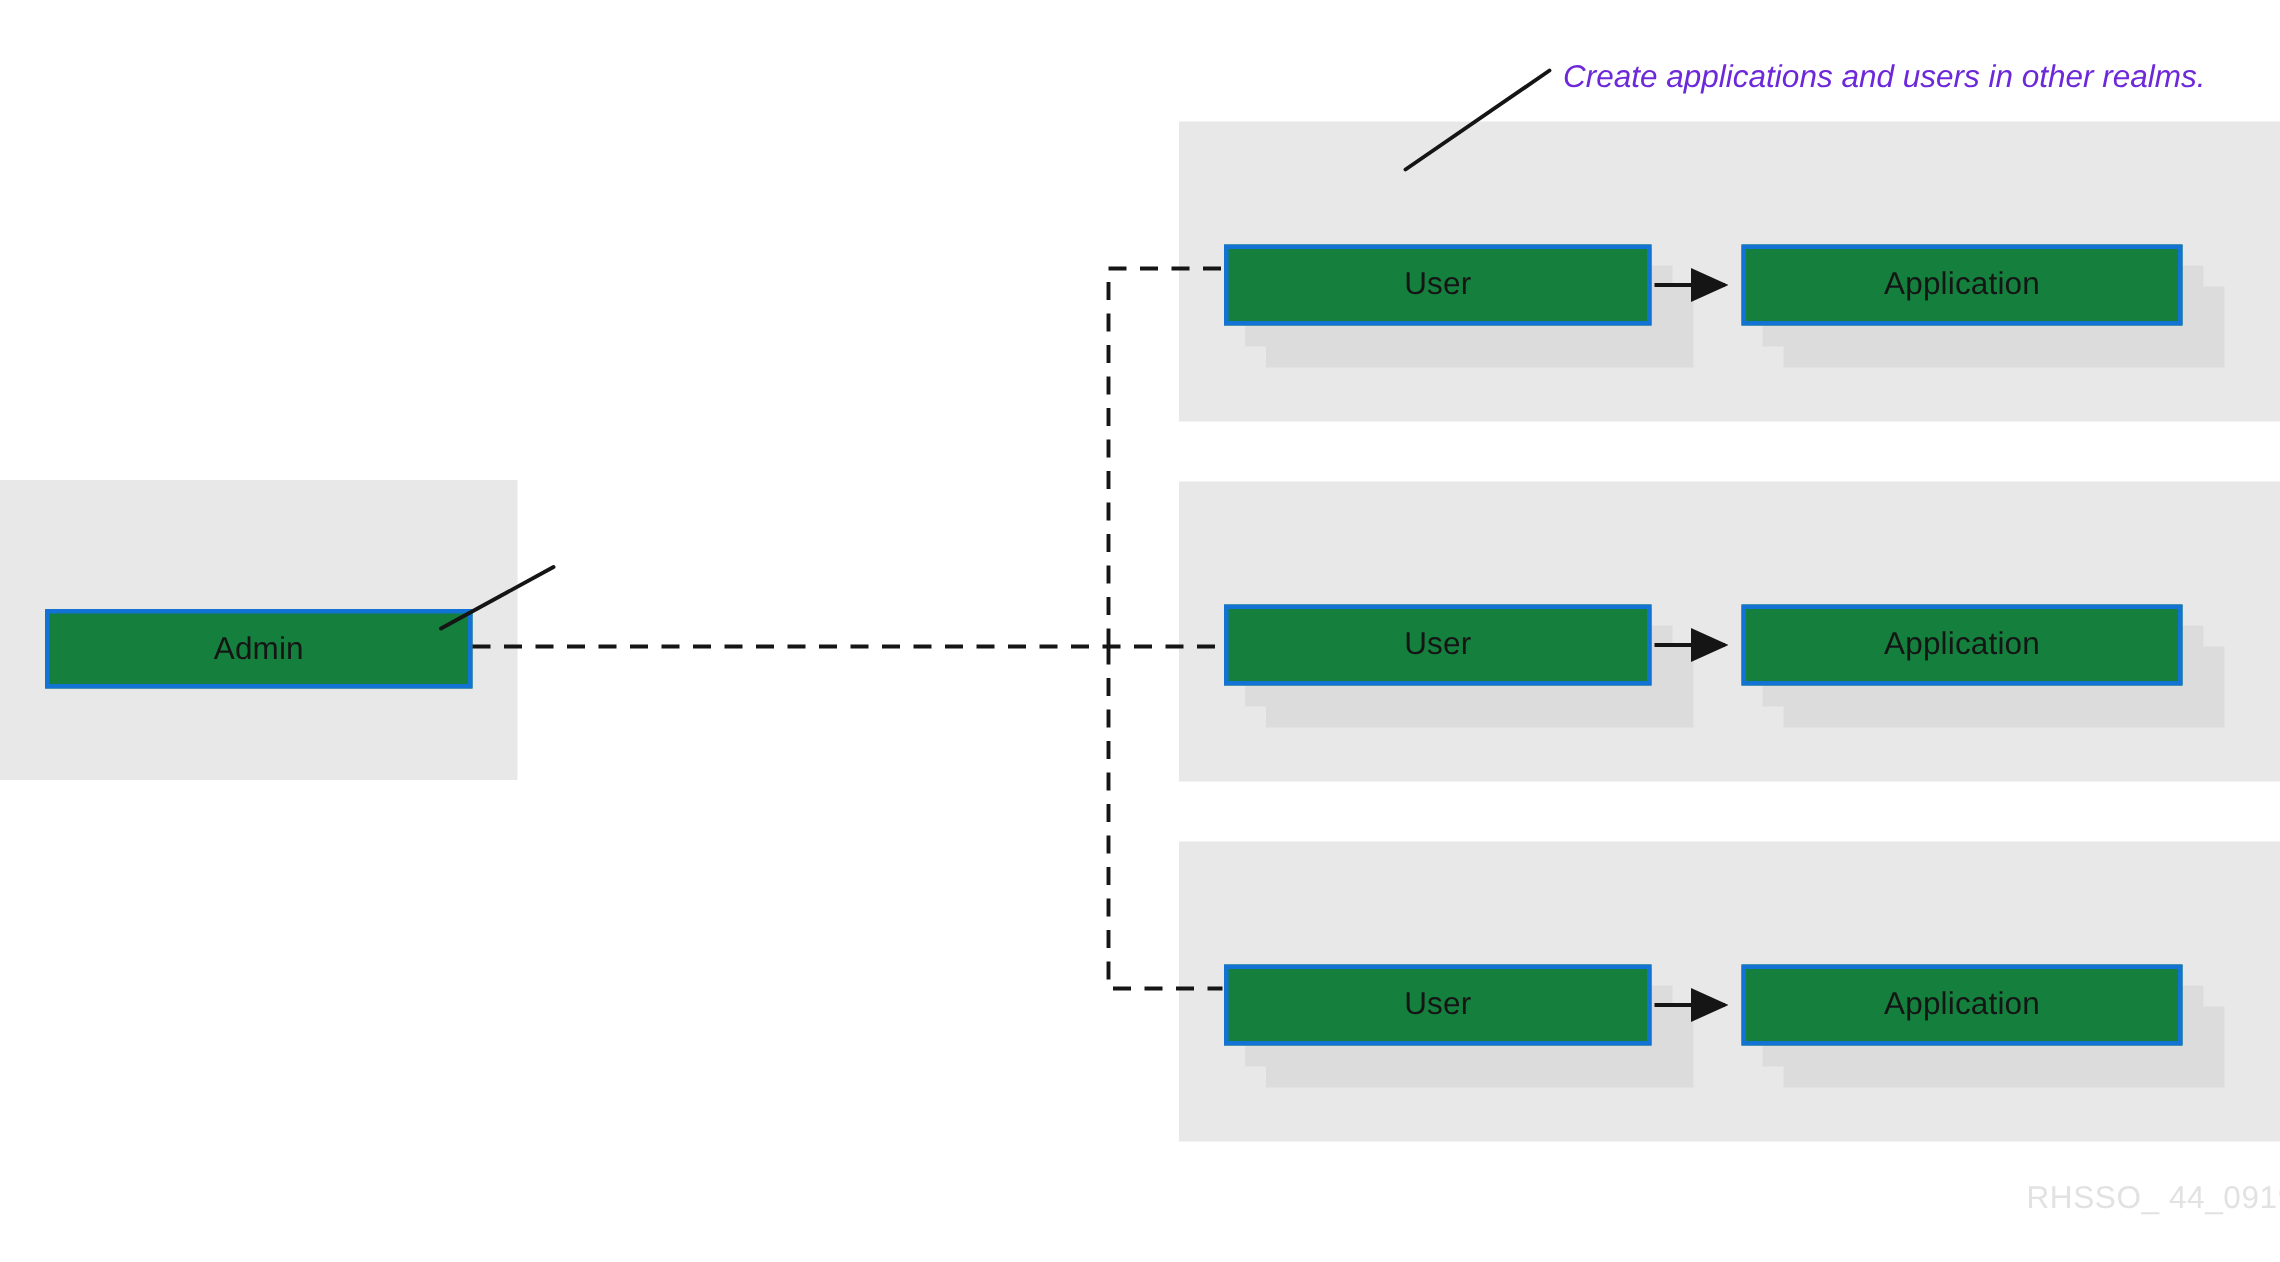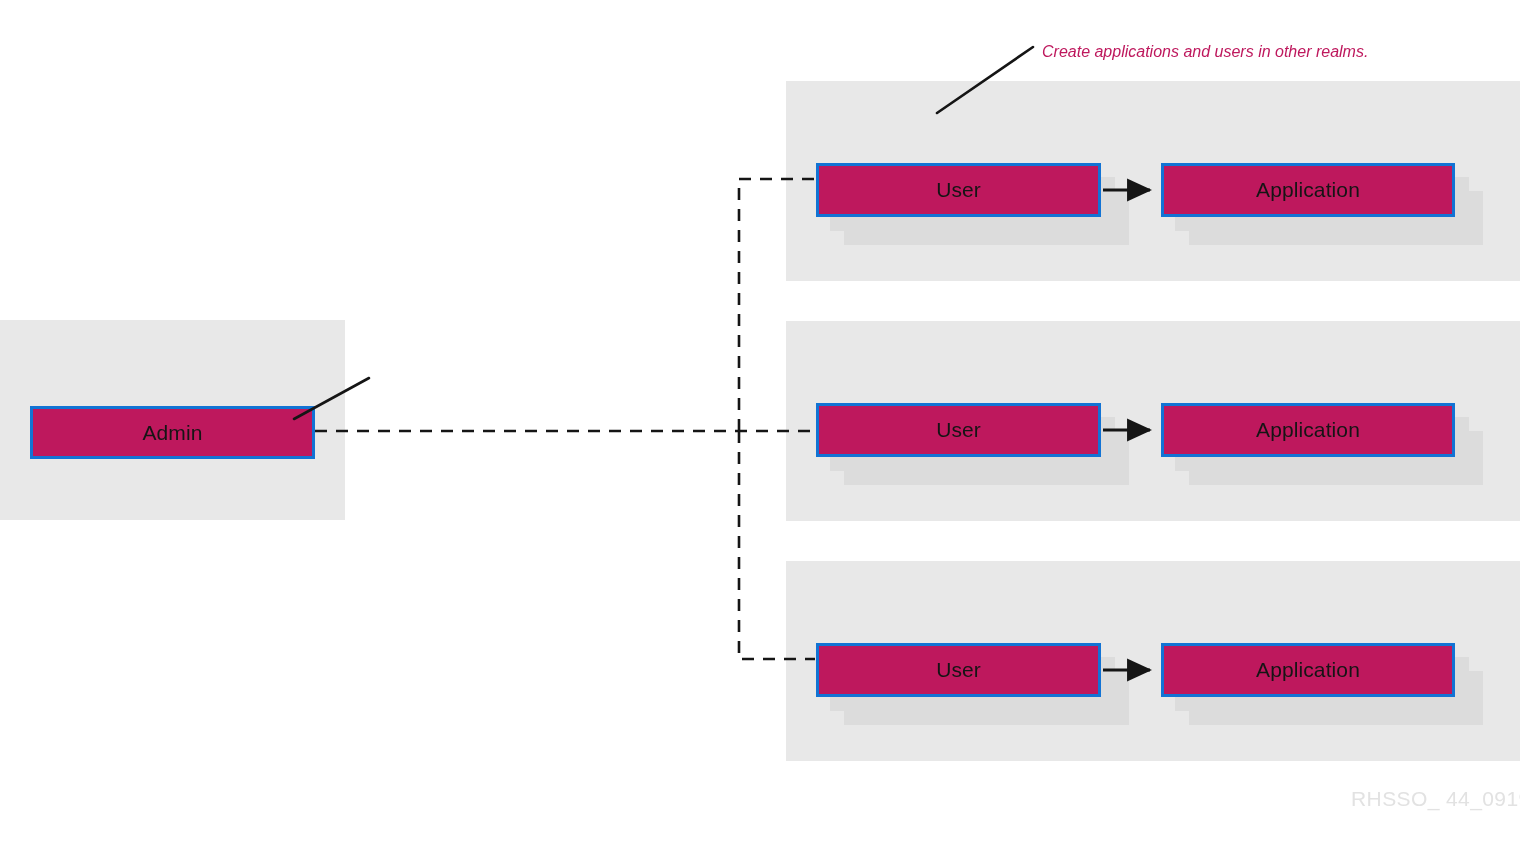--- a/index.html
+++ b/index.html
@@ -55,42 +55,42 @@
     position: absolute;
     background: #dcdcdc;
     z-index: 1;
   }
   .node .stack2 { left: 28px; top: 28px; }
   .node .stack1 { left: 14px; top: 14px; }
   .node .face {
     position: absolute;
     left: 0;
     top: 0;
-    background: #be185d;
+    background: #15803d;
     border: 3px solid #1273d4;
     box-sizing: border-box;
     z-index: 3;
     display: flex;
     align-items: center;
     justify-content: center;
   }
   .node .face span {
     font-size: 21px;
     color: #151515;
     letter-spacing: 0.1px;
     white-space: nowrap;
   }
 
   
   .annotation {
     position: absolute;
     font-style: italic;
-    font-size: 16px;
+    font-size: 21px;
     line-height: 25px;
-    color: #be185d;
+    color: #6d28d9;
     z-index: 6;
     white-space: pre-line;
   }
 
   
   .watermark {
     position: absolute;
     font-size: 21px;
     color: #e2e2e2;
     letter-spacing: 0.4px;

